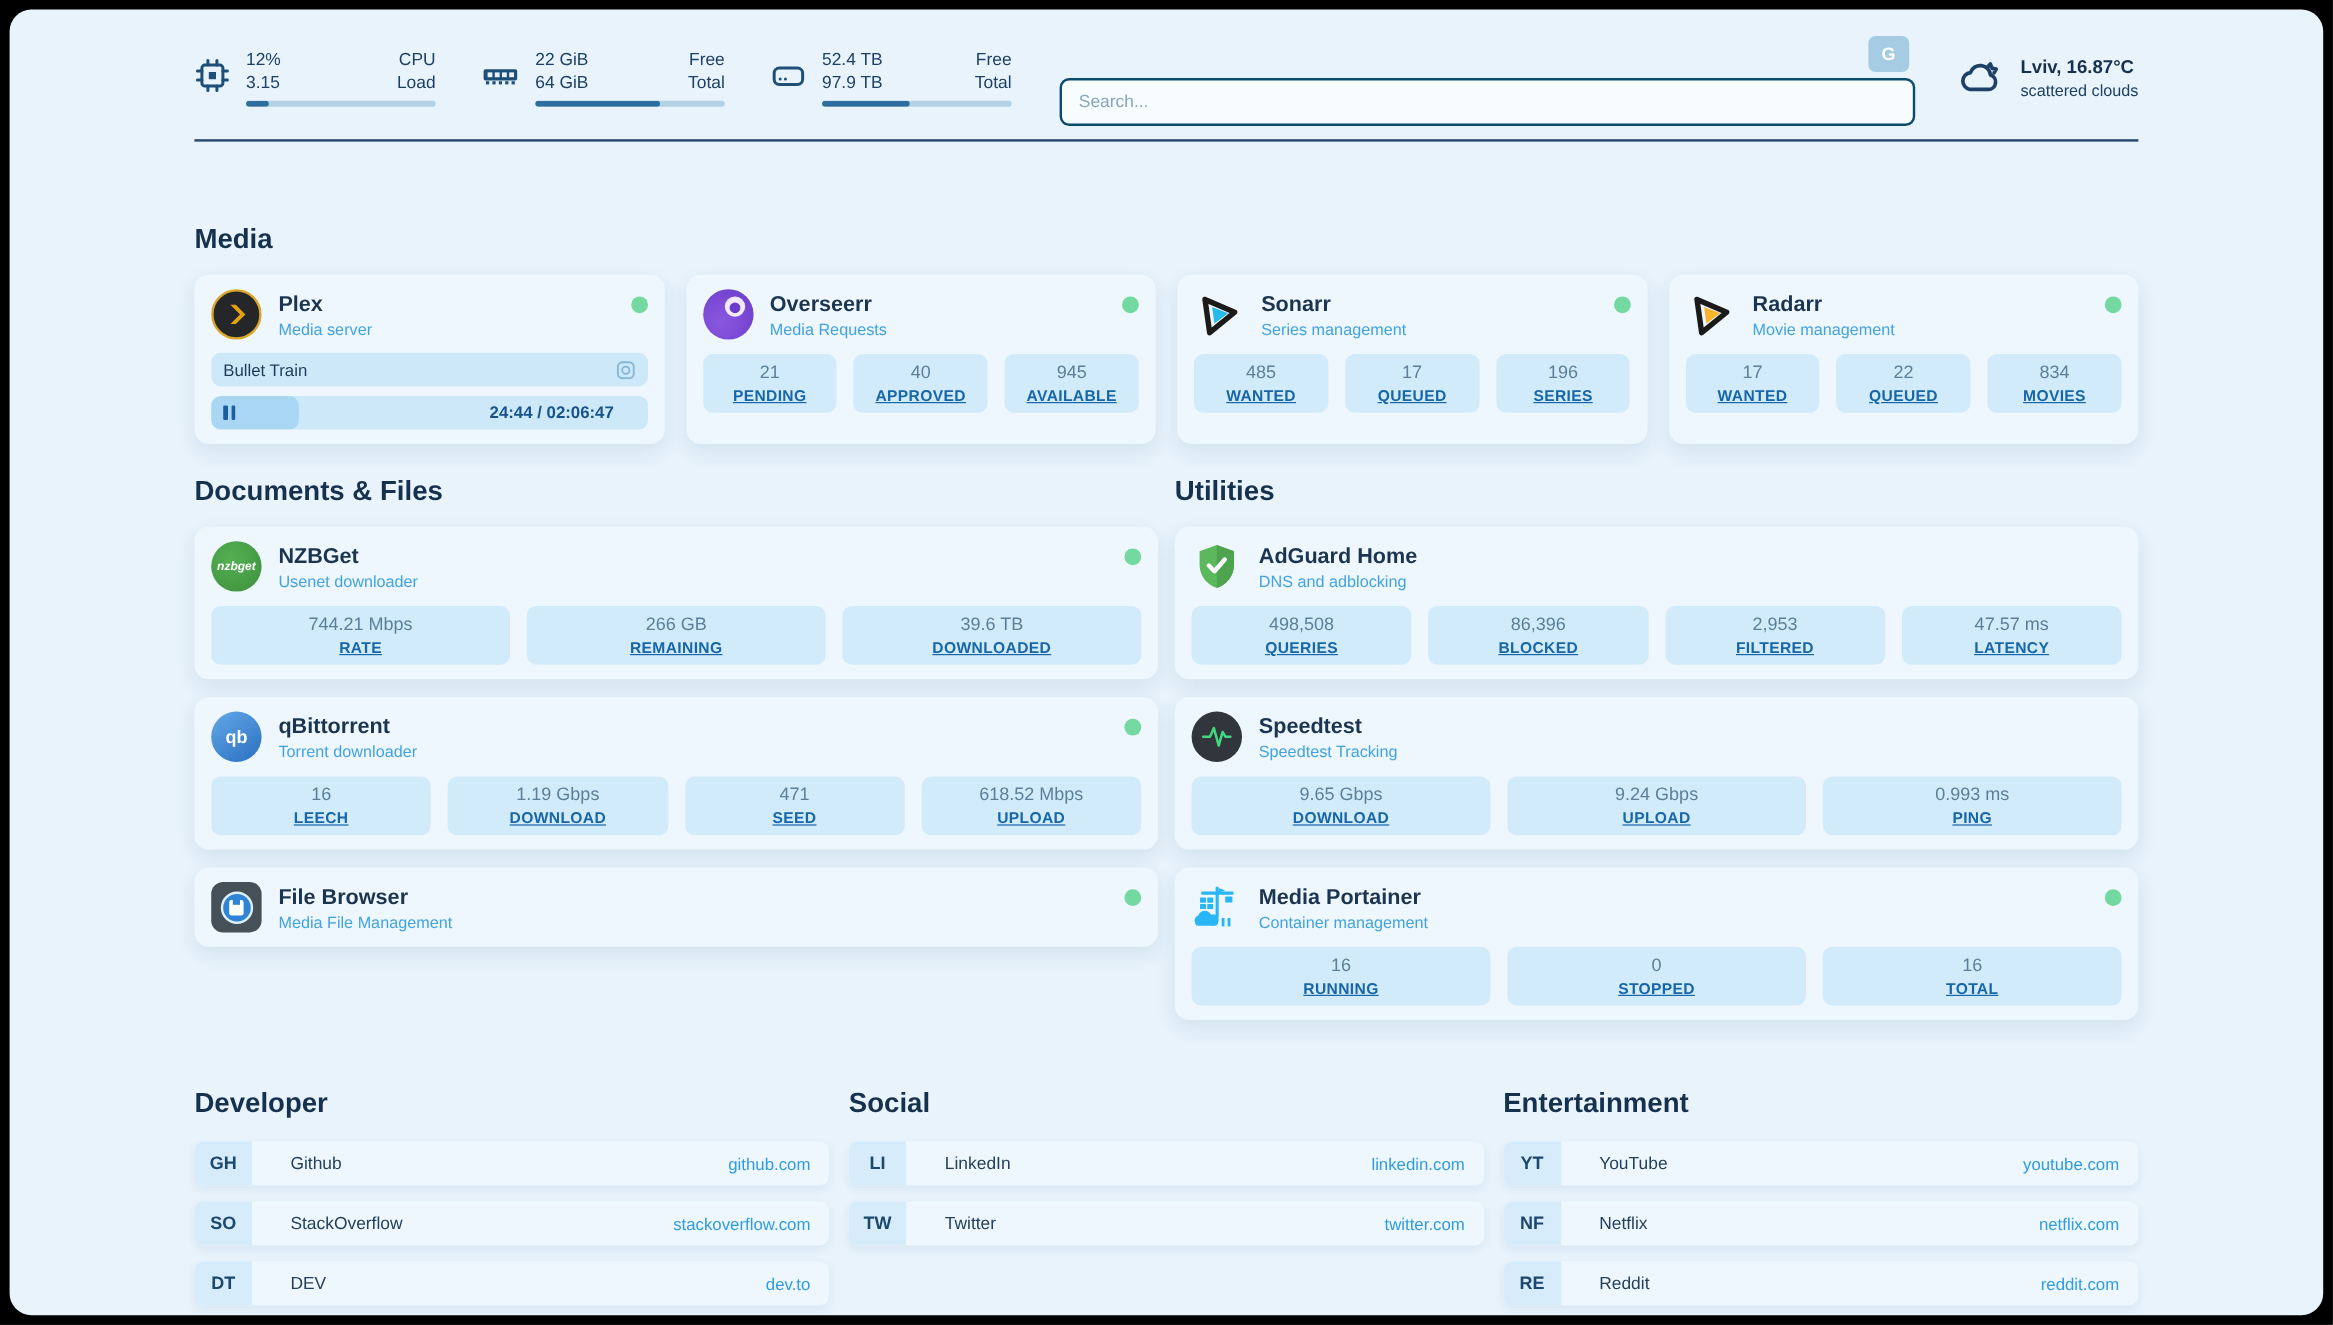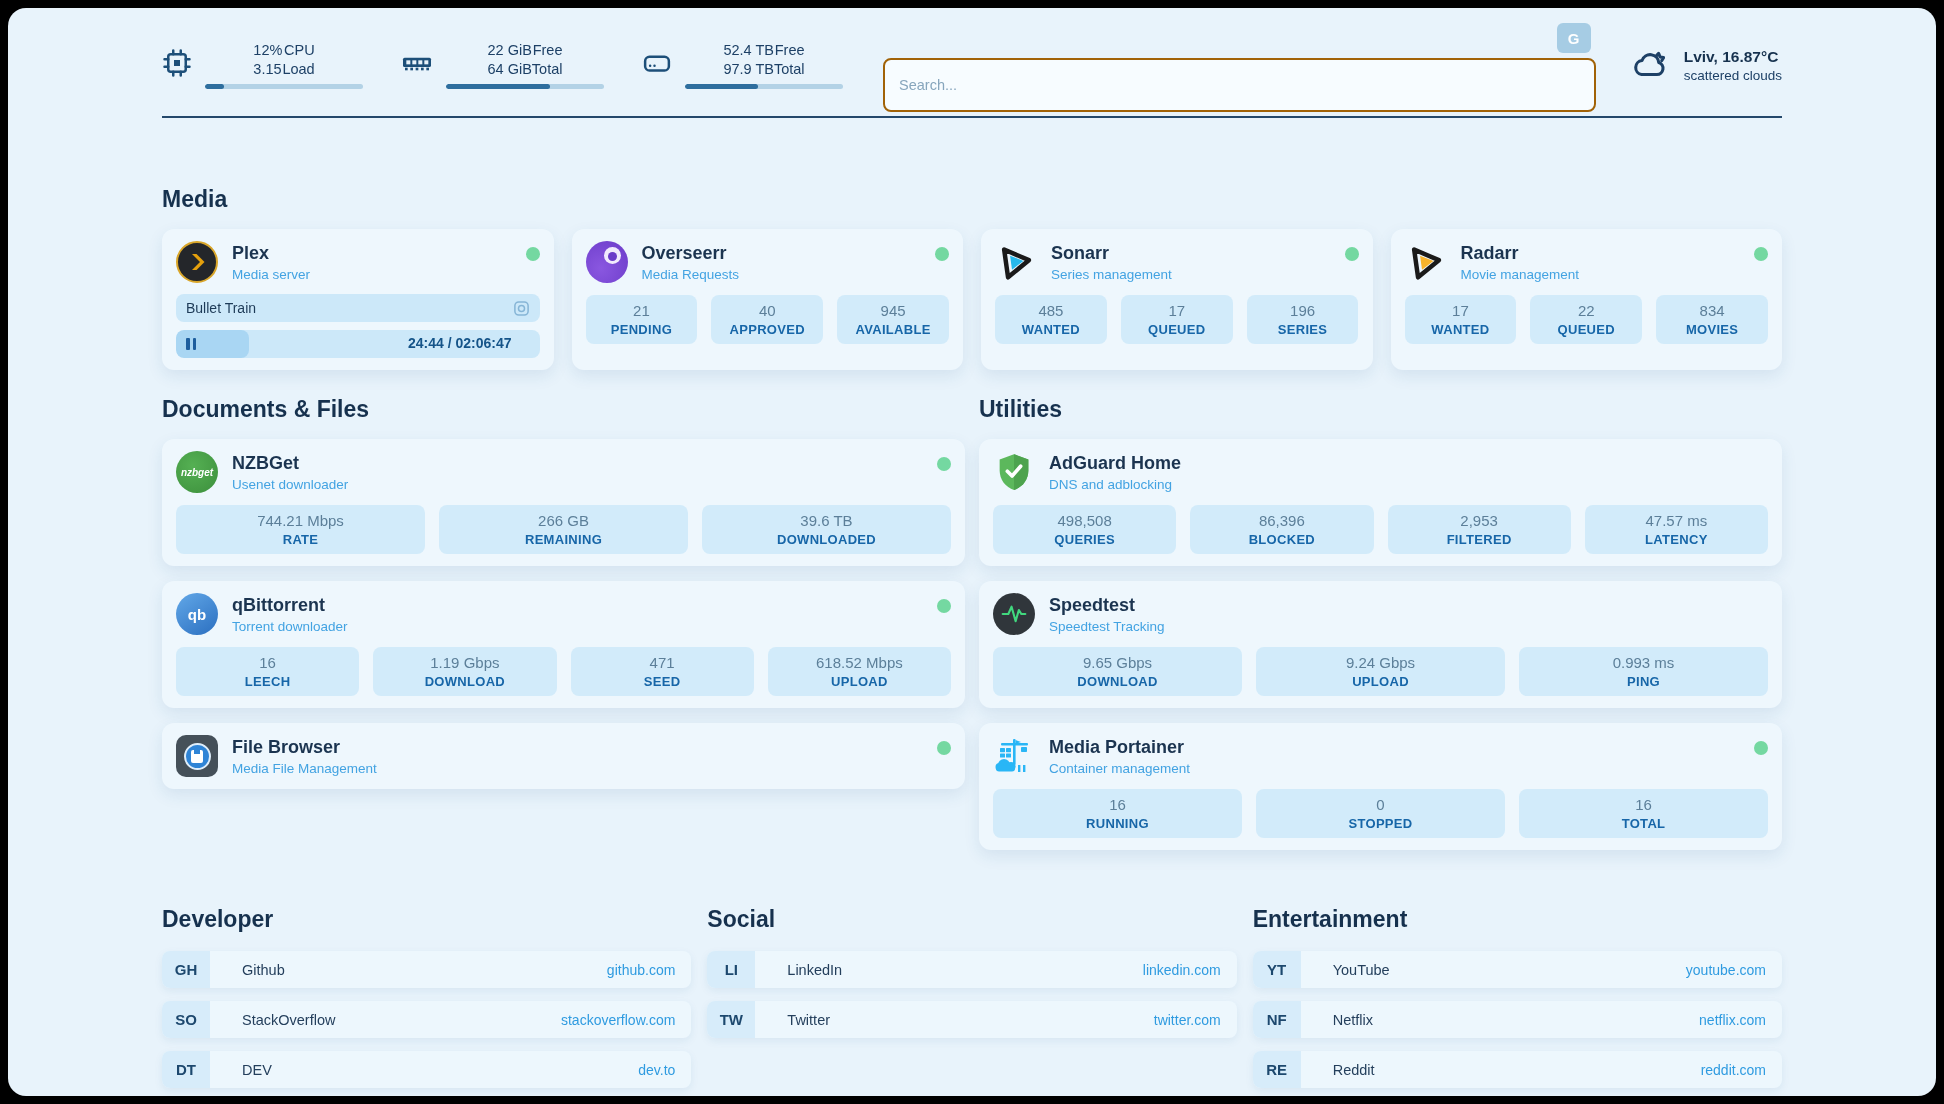--- a/index.html
+++ b/index.html
@@ -7,28 +7,28 @@
   body { background:#000; font-family:"Liberation Sans", sans-serif; }
   .frame { width:1944px; height:1104px; background:#000; padding:8px; }
   .page { width:100%; height:100%; background:#e8f3fb; border-radius:18px; padding:26px 154px 40px 154px; overflow:hidden; }
 
   
   .topbar { display:flex; align-items:center; height:62px; }
   .sys { display:flex; gap:38px; align-items:center; }
   .sysstat { display:flex; align-items:center; gap:13px; }
   .sysstat svg { flex:0 0 auto; }
   .sys-right { display:flex; flex-direction:column; width:158px; }
-  .sys-cols { display:flex; justify-content:center; }
+  .sys-cols { display:flex; justify-content:space-between; }
   .sys-col { display:flex; flex-direction:column; font-size:14.5px; line-height:1.3; color:#1d4066; font-weight:500; }
   .sys-col.labels { text-align:right; }
   .sys-bar { margin-top:6px; height:5px; border-radius:3px; background:#b3d2e6; overflow:hidden; }
   .sys-bar .fill { height:100%; background:#2e6e9e; border-radius:3px; }
 
   .search { flex:1; margin:0 34px 0 40px; position:relative; }
-  .search input { width:100%; height:54px; border:2px solid #a16207; border-radius:8px; background:#f7fcff; padding:0 52px 0 14px; font-size:14.5px; color:#1d3a57; outline:none; font-family:"Liberation Sans", sans-serif;margin-top:40px; }
+  .search input { width:100%; height:40px; border:2px solid #0c4a6e; border-radius:8px; background:#f7fcff; padding:0 52px 0 14px; font-size:14.5px; color:#1d3a57; outline:none; font-family:"Liberation Sans", sans-serif;margin-top:40px; }
   .search input::placeholder { color:#87a6bd; }
   .search .gbtn { position:absolute; right:5px; top:5px; width:34px; height:30px; border:none; border-radius:6px; background:#a6cce4; color:#ffffff; font-size:15px; font-weight:700; cursor:pointer; }
 
   .weather { display:flex; align-items:center; gap:14px; }
   .weather-txt { display:flex; flex-direction:column; }
   .weather-loc { font-size:15.5px; font-weight:700; color:#16314e; }
   .weather-desc { font-size:13.5px; color:#1d4066; margin-top:2px; }
 
   .divider { margin-top:20px; border-bottom:2px solid #24486b; }
 
@@ -42,21 +42,21 @@
   
   .card { background:#eef7fd; border-radius:12px; padding:12px 14px; box-shadow:0 6px 16px rgba(30,90,140,.10); }
   .card-hd { display:flex; align-items:center; gap:14px; }
   .titles { display:flex; flex-direction:column; }
   .app-name { font-size:18px; font-weight:600; color:#1b3450; }
   .app-sub { font-size:13.5px; color:#43a3e2; margin-top:3px; }
   .dot { width:14px; height:14px; border-radius:50%; background:#74d8a1; margin-left:auto; align-self:flex-start; margin-top:6px; }
   .stats { display:flex; gap:14px; margin-top:12px; }
   .stat { flex:1; background:#d2ebfa; border-radius:8px; padding:7px 4px; text-align:center; }
   .stat .v { font-size:15px; color:#5c7f99; }
-  .stat .l { font-size:13px; font-weight:700; color:#1766a8; margin-top:3px; letter-spacing:.3px; }
+  .stat .l { font-size:13px; font-weight:700; color:#1766a8; margin-top:3px; letter-spacing:.3px;text-decoration:underline; }
 
   
   .app-icon { width:42px; height:42px; flex:0 0 auto; position:relative; }
   .ic-plex { border-radius:50%; background:#24262a; border:2px solid #d9a62a; display:flex; align-items:center; justify-content:center; }
   .ic-overseerr { border-radius:50%; background:radial-gradient(circle at 35% 65%, #8a57e0, #6b3bc9); }
   .ic-overseerr .eye { position:absolute; right:7px; top:6px; width:17px; height:17px; border-radius:50%; background:#f1eafd; }
   .ic-overseerr .pupil { position:absolute; right:11px; top:11px; width:9px; height:9px; border-radius:50%; background:#6b3bc9; }
   .ic-circle { border-radius:50%; display:flex; align-items:center; justify-content:center; }
   .ic-nzbget { background:radial-gradient(circle at 40% 35%, #55b053, #3c8f3c); }
   .ic-nzbget span { color:#fff; font-size:10px; font-style:italic; font-weight:700; }

